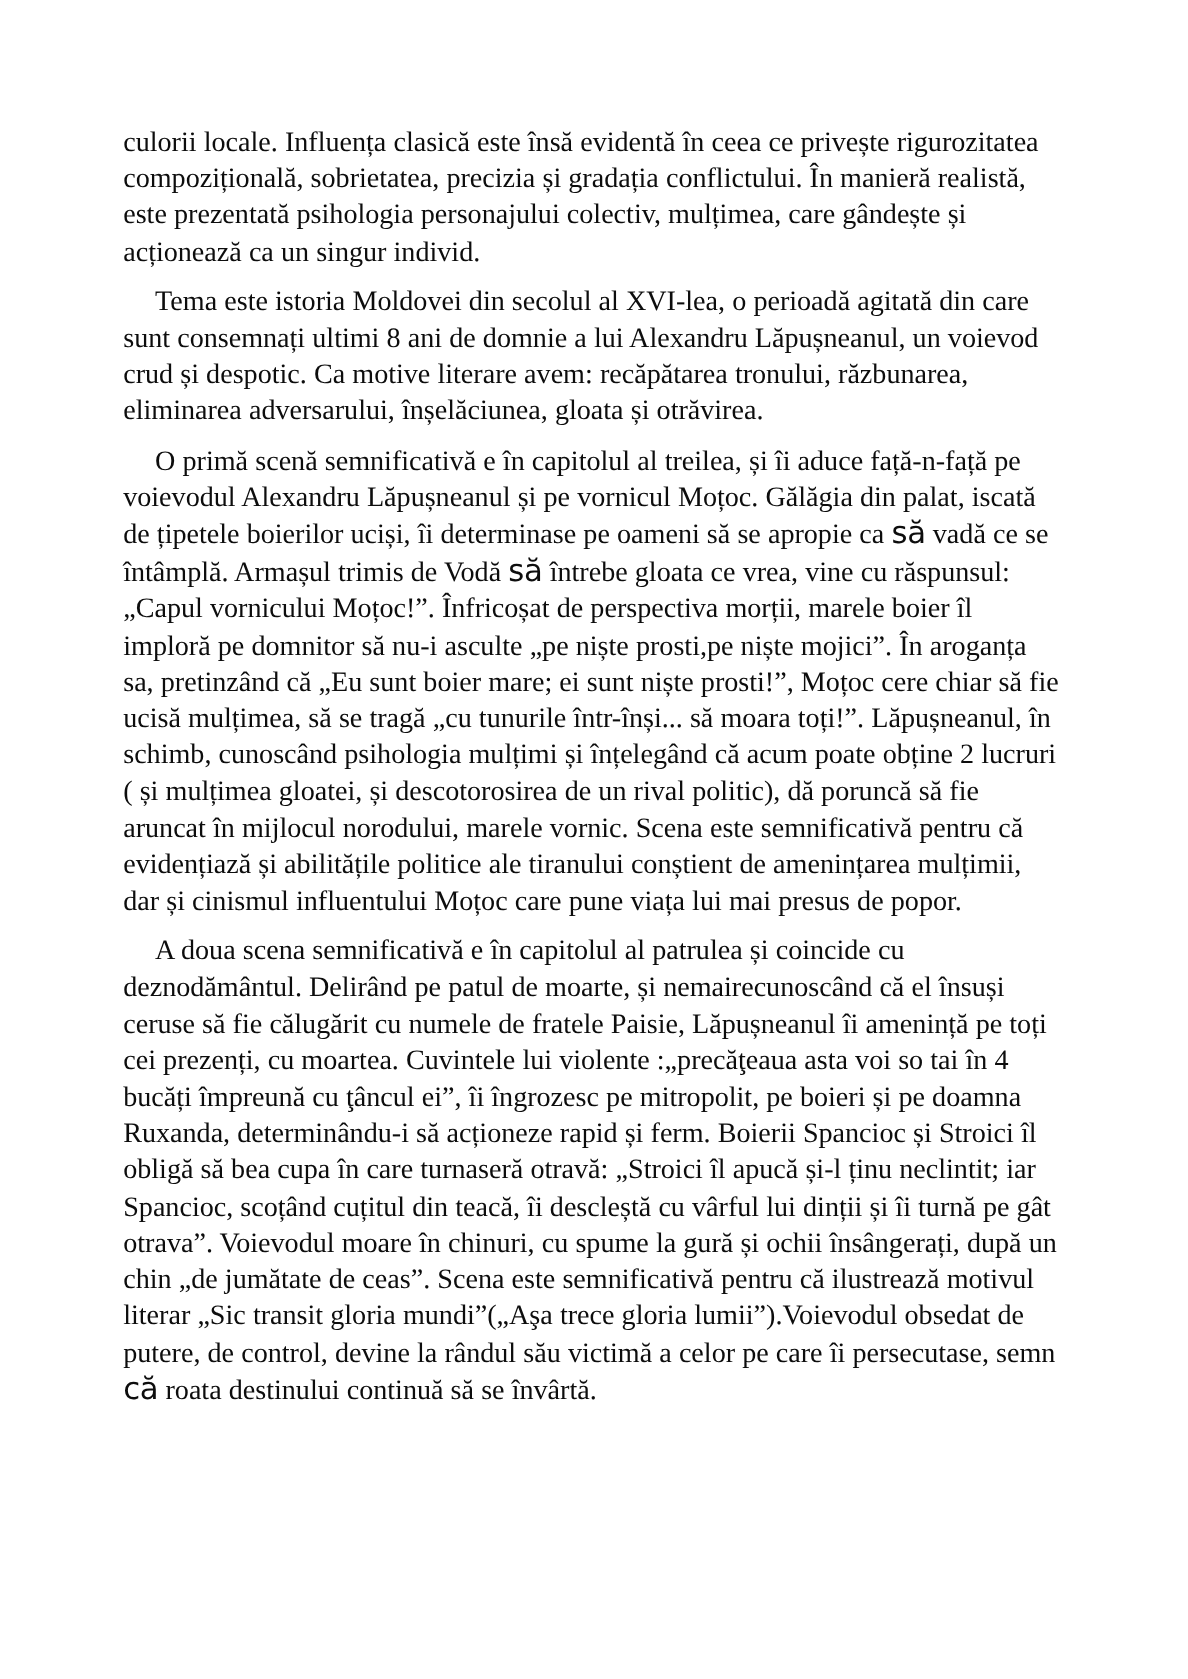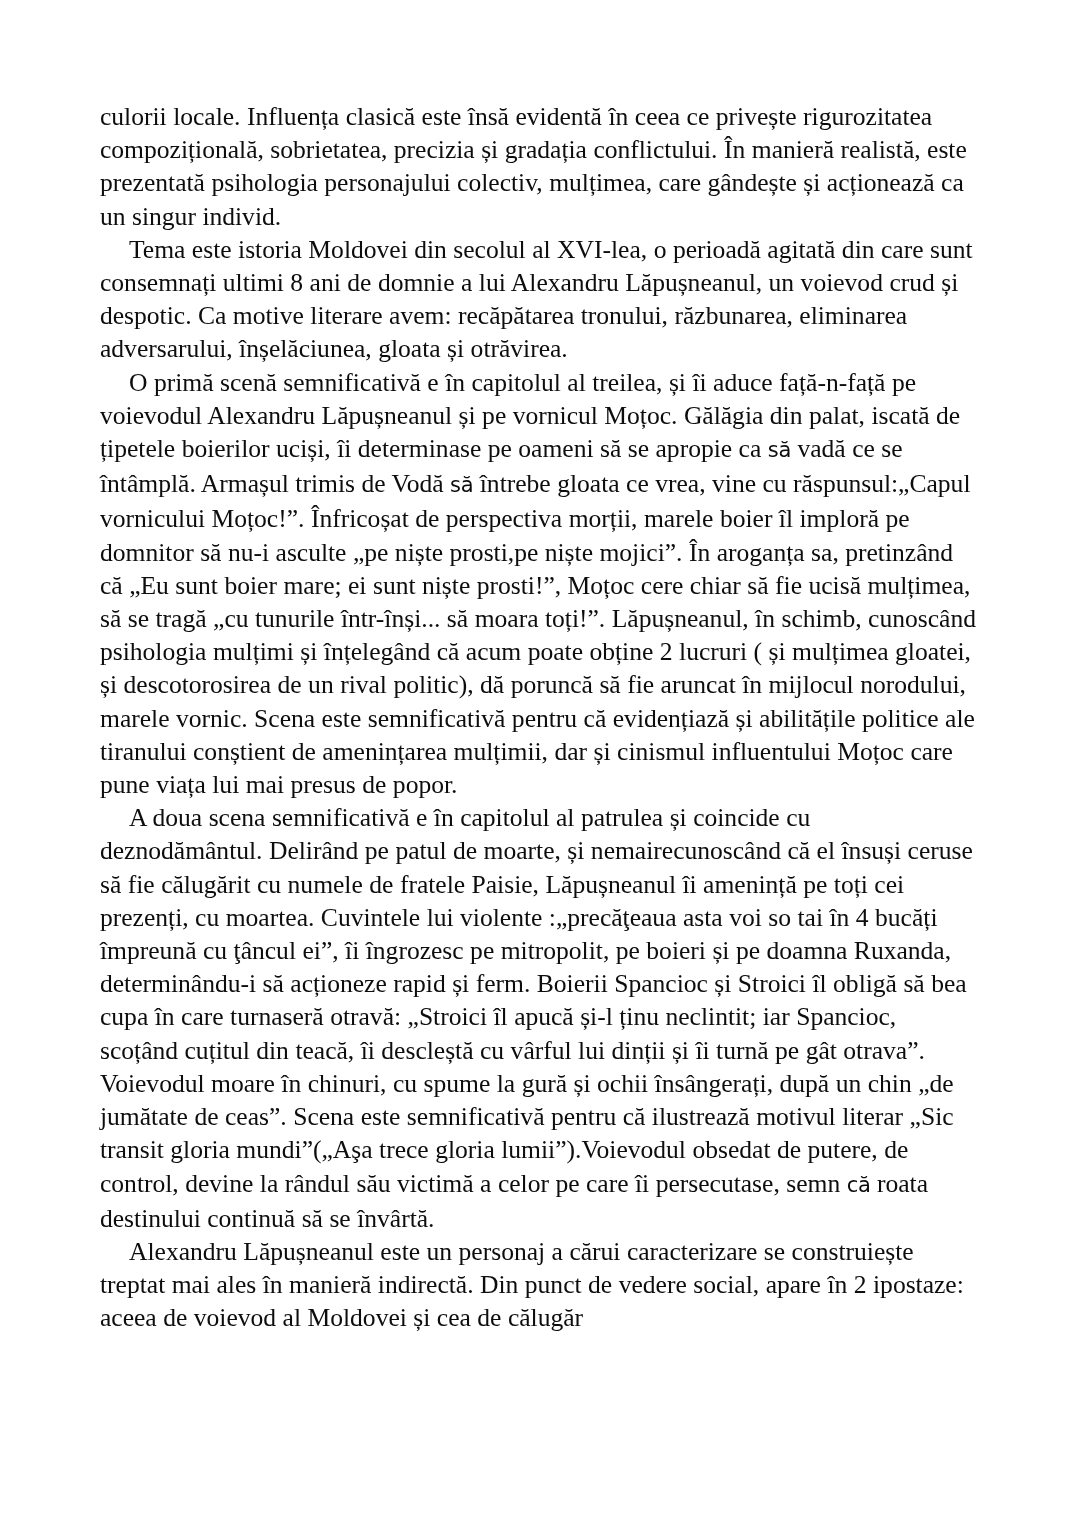--- a/index.html
+++ b/index.html
@@ -26,39 +26,38 @@
 
   #body-text {
     font-size: 25.6px;
     line-height: 33.2px;
     text-align: left;
     letter-spacing: -0.02px;
     word-spacing: 0.1px;
   }
 
   .para {
-    margin: 0;
+    margin: 12px;
     padding: 0;
     text-indent: 0;
   }
   .para.indent {
     text-indent: 29px;
   }
 
   
   .fallback {
     font-family: "DejaVu Sans", "Liberation Sans", sans-serif;
-    font-size: 21px;
+    font-size: 28px;
     letter-spacing: -0.3px;
   }
 </style>
 </head>
 <body>
 
 <div id="page">
   <div id="body-text">
       <p class="para"><span>culorii locale. Influența clasică este însă evidentă în ceea ce privește rigurozitatea compozițională, sobrietatea, precizia și gradația conflictului. În manieră realistă, este prezentată psihologia personajului colectiv, mulțimea, care gândește și acționează ca un singur individ.</span></p>
       <p class="para indent"><span>Tema este istoria Moldovei din secolul al XVI-lea, o perioadă agitată din care sunt consemnați ultimi 8 ani de domnie a lui Alexandru Lăpușneanul, un voievod crud și despotic. Ca motive literare avem: recăpătarea tronului, răzbunarea, eliminarea adversarului, înșelăciunea, gloata și otrăvirea.</span></p>
       <p class="para indent"><span>O primă scenă semnificativă e în capitolul al treilea, și îi aduce față-n-față pe voievodul Alexandru Lăpușneanul și pe vornicul Moțoc. Gălăgia din palat, iscată de țipetele boierilor uciși, îi determinase pe oameni să se apropie ca </span><span class="fallback">să</span><span> vadă ce se întâmplă. Armașul trimis de Vodă </span><span class="fallback">să</span><span> întrebe gloata ce vrea, vine cu răspunsul:„Capul vornicului Moțoc!”. Înfricoșat de perspectiva morții, marele boier îl imploră pe domnitor să nu-i asculte „pe niște prosti,pe niște mojici”. În aroganța sa, pretinzând că „Eu sunt boier mare; ei sunt niște prosti!”, Moțoc cere chiar să fie ucisă mulțimea, să se tragă „cu tunurile într-înși... să moara toți!”. Lăpușneanul, în schimb, cunoscând psihologia mulțimi și înțelegând că acum poate obține 2 lucruri ( și mulțimea gloatei, și descotorosirea de un rival politic), dă poruncă să fie aruncat în mijlocul norodului, marele vornic. Scena este semnificativă pentru că evidențiază și abilitățile politice ale tiranului conștient de amenințarea mulțimii, dar și cinismul influentului Moțoc care pune viața lui mai presus de popor.</span></p>
       <p class="para indent"><span>A doua scena semnificativă e în capitolul al patrulea și coincide cu deznodământul. Delirând pe patul de moarte, și nemairecunoscând că el însuși ceruse să fie călugărit cu numele de fratele Paisie, Lăpușneanul îi amenință pe toți cei prezenți, cu moartea. Cuvintele lui violente :„precăţeaua asta voi so tai în 4 bucăți împreună cu ţâncul ei”, îi îngrozesc pe mitropolit, pe boieri și pe doamna Ruxanda, determinându-i să acționeze rapid și ferm. Boierii Spancioc și Stroici îl obligă să bea cupa în care turnaseră otravă: „Stroici îl apucă și-l ținu neclintit; iar Spancioc, scoțând cuțitul din teacă, îi descleștă cu vârful lui dinții și îi turnă pe gât otrava”. Voievodul moare în chinuri, cu spume la gură și ochii însângerați, după un chin „de jumătate de ceas”. Scena este semnificativă pentru că ilustrează motivul literar „Sic transit gloria mundi”(„Aşa trece gloria lumii”).Voievodul obsedat de putere, de control, devine la rândul său victimă a celor pe care îi persecutase, semn </span><span class="fallback">că</span><span> roata destinului continuă să se învârtă.</span></p>
-      <p class="para indent"><span>Alexandru Lăpușneanul este un personaj a cărui caracterizare se construiește treptat mai ales în manieră indirectă. Din punct de vedere social, apare în 2 ipostaze: aceea de voievod al Moldovei și cea de călugăr</span></p>
     </div>
 </div>
 
 </body></html>

